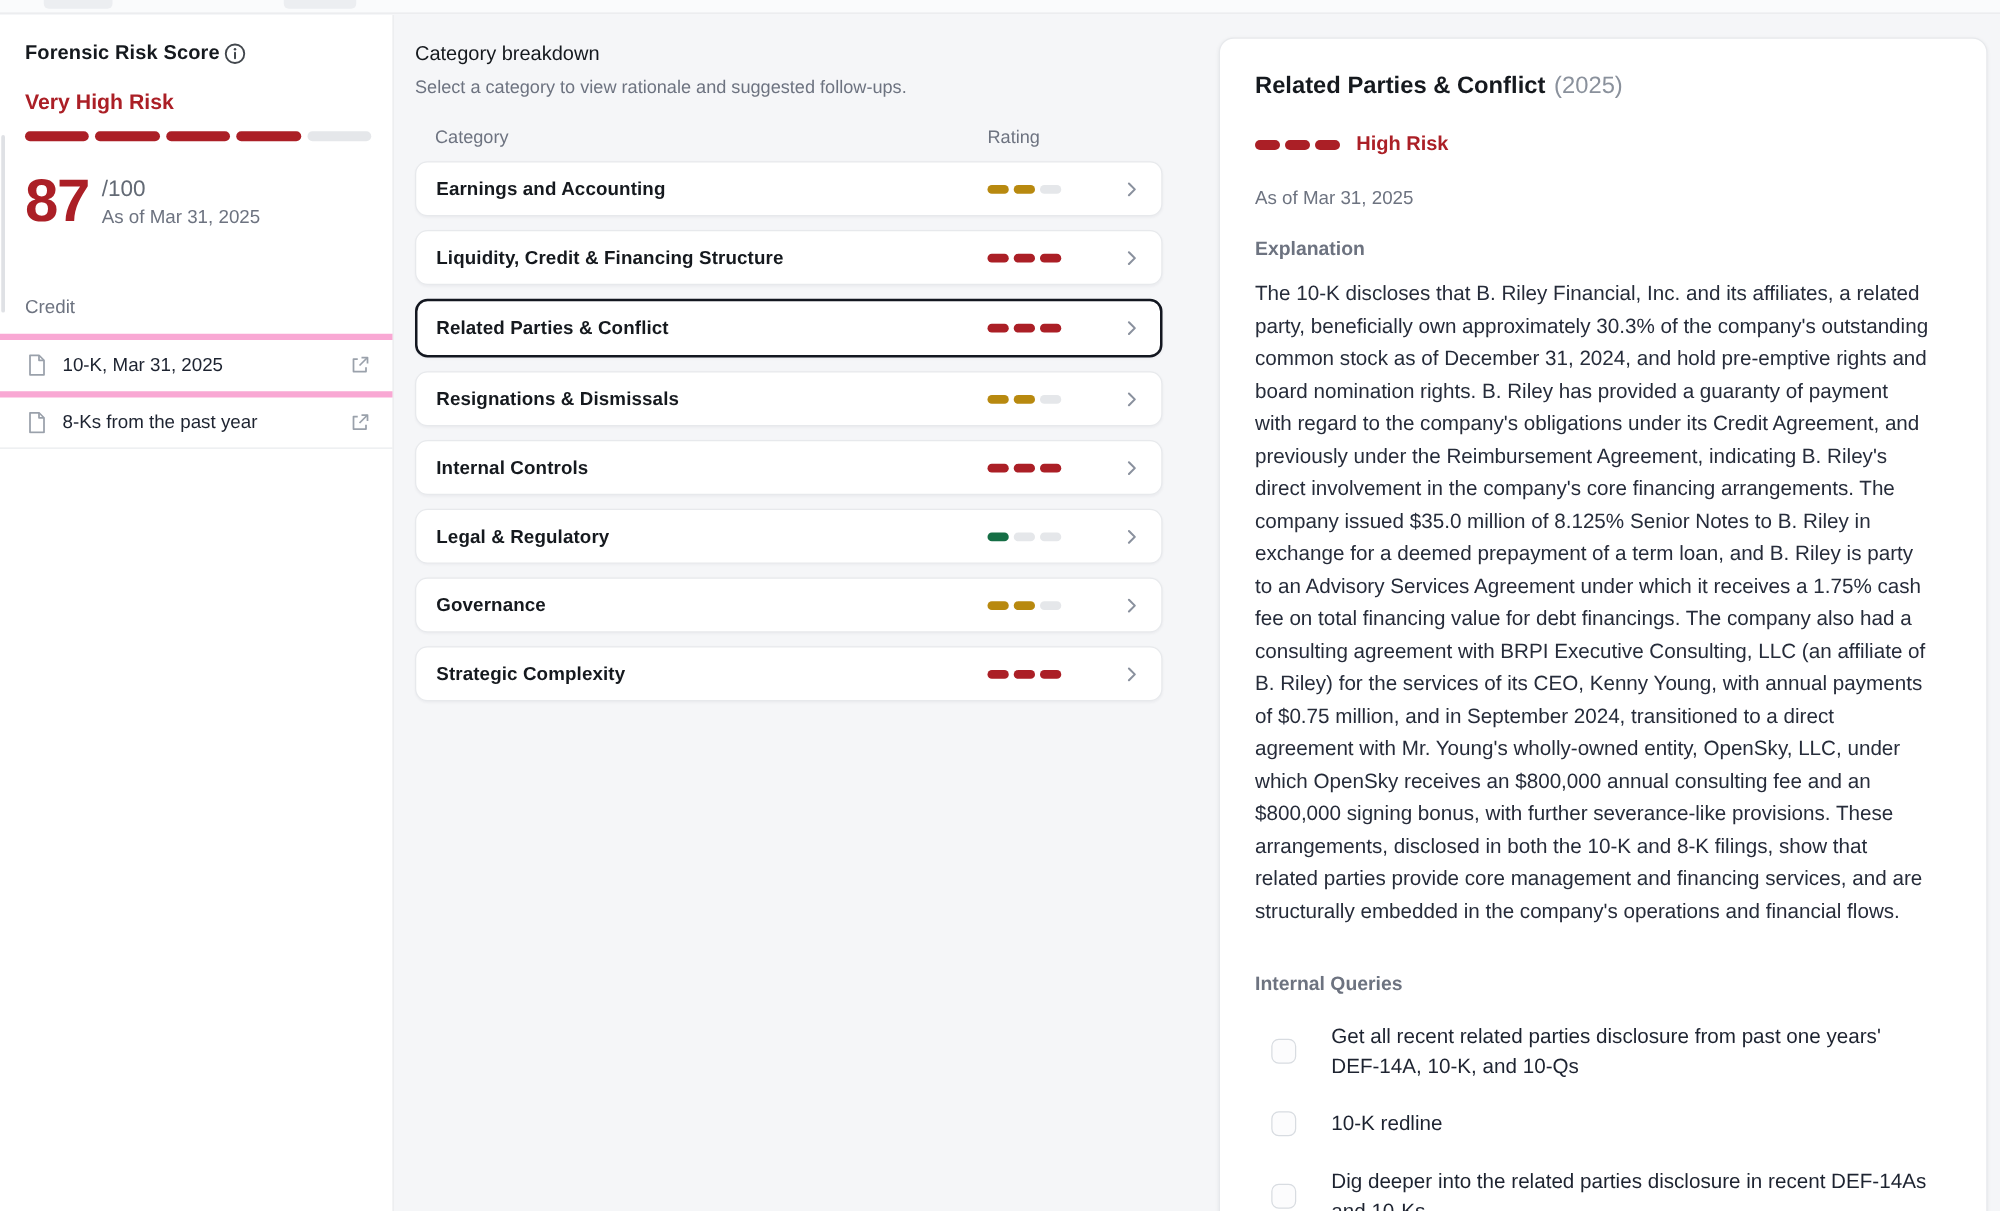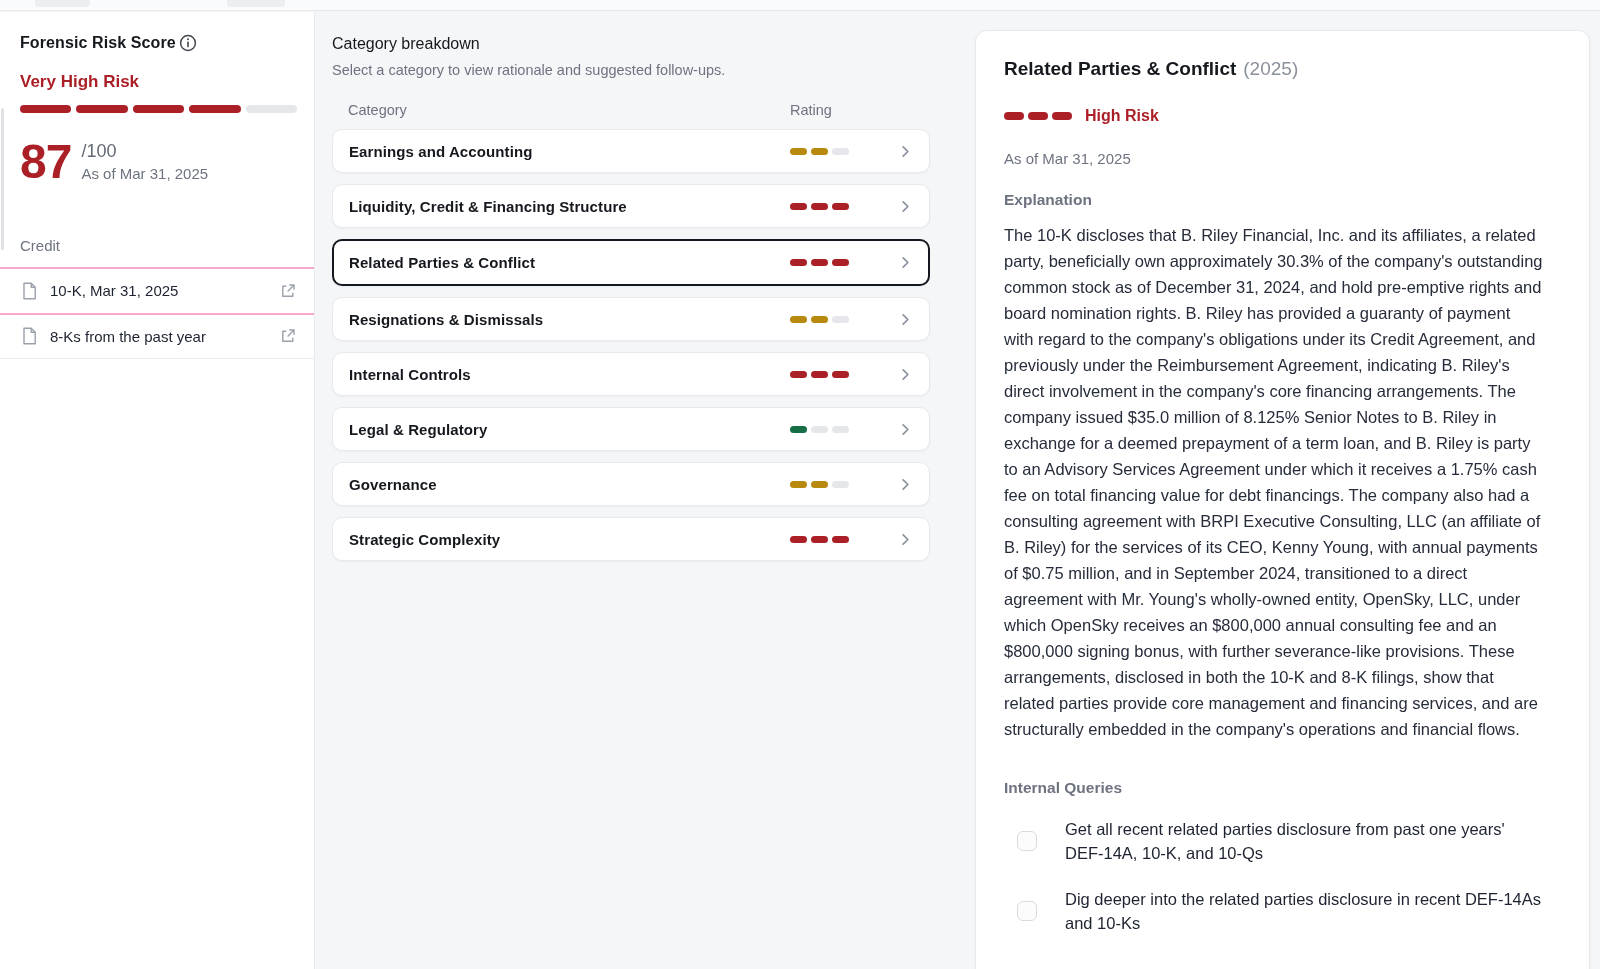--- a/index.html
+++ b/index.html
@@ -27,21 +27,21 @@
   .scorebar .seg { flex:1; height:8px; border-radius:4px; background:var(--dash_empty); overflow:hidden; }
   .scorebar .seg.full { background:var(--red); }
   .scorebar .seg .partial-fill { height:100%; background:var(--red); border-radius:4px; }
   .score-row { margin-top:26px; display:flex; align-items:flex-start; }
   .score-num { font-size:48px; line-height:0.95; font-weight:800; color:var(--red); letter-spacing:-1px; }
   .score-side { margin-left:10px; margin-top:2px; }
   .score-max { font-size:18px; color:#636a75; }
   .score-asof { font-size:15px; color:var(--text_gray); margin-top:3px; }
   .sources-title { margin-top:52px; font-size:15px; color:var(--text_gray); padding-bottom:13px; }
   .source-rows { margin:0 -20px; }
-  .source-row { display:flex; align-items:center; height:46px; padding:0 18px 0 22px; border-top:2px solid #f9a8d4; cursor:pointer; }
+  .source-row { display:flex; align-items:center; height:46px; padding:0 18px 0 22px; border-top:5px solid #f9a8d4; cursor:pointer; }
   .source-row:last-child { border-bottom:1px solid #e9ebee; }
   .source-label { flex:1; margin-left:13px; font-size:15px; color:#1d2330; }
   .icon svg { display:block; }
 
   
   .main { position:absolute; left:316px; top:12px; bottom:0; width:644px; padding:23px 0 0 16px; }
   .panel-title { font-size:16px; font-weight:400; color:var(--text_dark); }
   .panel-sub { margin-top:9px; font-size:14.5px; color:var(--text_gray); }
   .cols { display:flex; width:598px; margin:24px 0 11px 0; padding:0 16px; font-size:14.5px; color:var(--text_gray); }
   .col-cat { flex:1; }
@@ -285,16 +285,20 @@
   <div class="section-label">Explanation</div>
   <div class="explanation">The 10-K discloses that B. Riley Financial, Inc. and its affiliates, a related party, beneficially own approximately 30.3% of the company's outstanding common stock as of December 31, 2024, and hold pre-emptive rights and board nomination rights. B. Riley has provided a guaranty of payment with regard to the company's obligations under its Credit Agreement, and previously under the Reimbursement Agreement, indicating B. Riley's direct involvement in the company's core financing arrangements. The company issued $35.0 million of 8.125% Senior Notes to B. Riley in exchange for a deemed prepayment of a term loan, and B. Riley is party to an Advisory Services Agreement under which it receives a 1.75% cash fee on total financing value for debt financings. The company also had a consulting agreement with BRPI Executive Consulting, LLC (an affiliate of B. Riley) for the services of its CEO, Kenny Young, with annual payments of $0.75 million, and in September 2024, transitioned to a direct agreement with Mr. Young's wholly-owned entity, OpenSky, LLC, under which OpenSky receives an $800,000 annual consulting fee and an $800,000 signing bonus, with further severance-like provisions. These arrangements, disclosed in both the 10-K and 8-K filings, show that related parties provide core management and financing services, and are structurally embedded in the company's operations and financial flows.</div>
   <div class="section-label queries-label">Internal Queries</div>
   <div class="query-list">
     <div class="query-item">
       <span class="checkbox"></span>
       <span class="query-text">Get all recent related parties disclosure from past one years' DEF-14A, 10-K, and 10-Qs</span>
     </div>
     <div class="query-item">
       <span class="checkbox"></span>
+      <span class="query-text">10-K redline</span>
+    </div>
+    <div class="query-item">
+      <span class="checkbox"></span>
       <span class="query-text">Dig deeper into the related parties disclosure in recent DEF-14As and 10-Ks</span>
     </div>
   </div>
 </div>
 
 </body></html>

